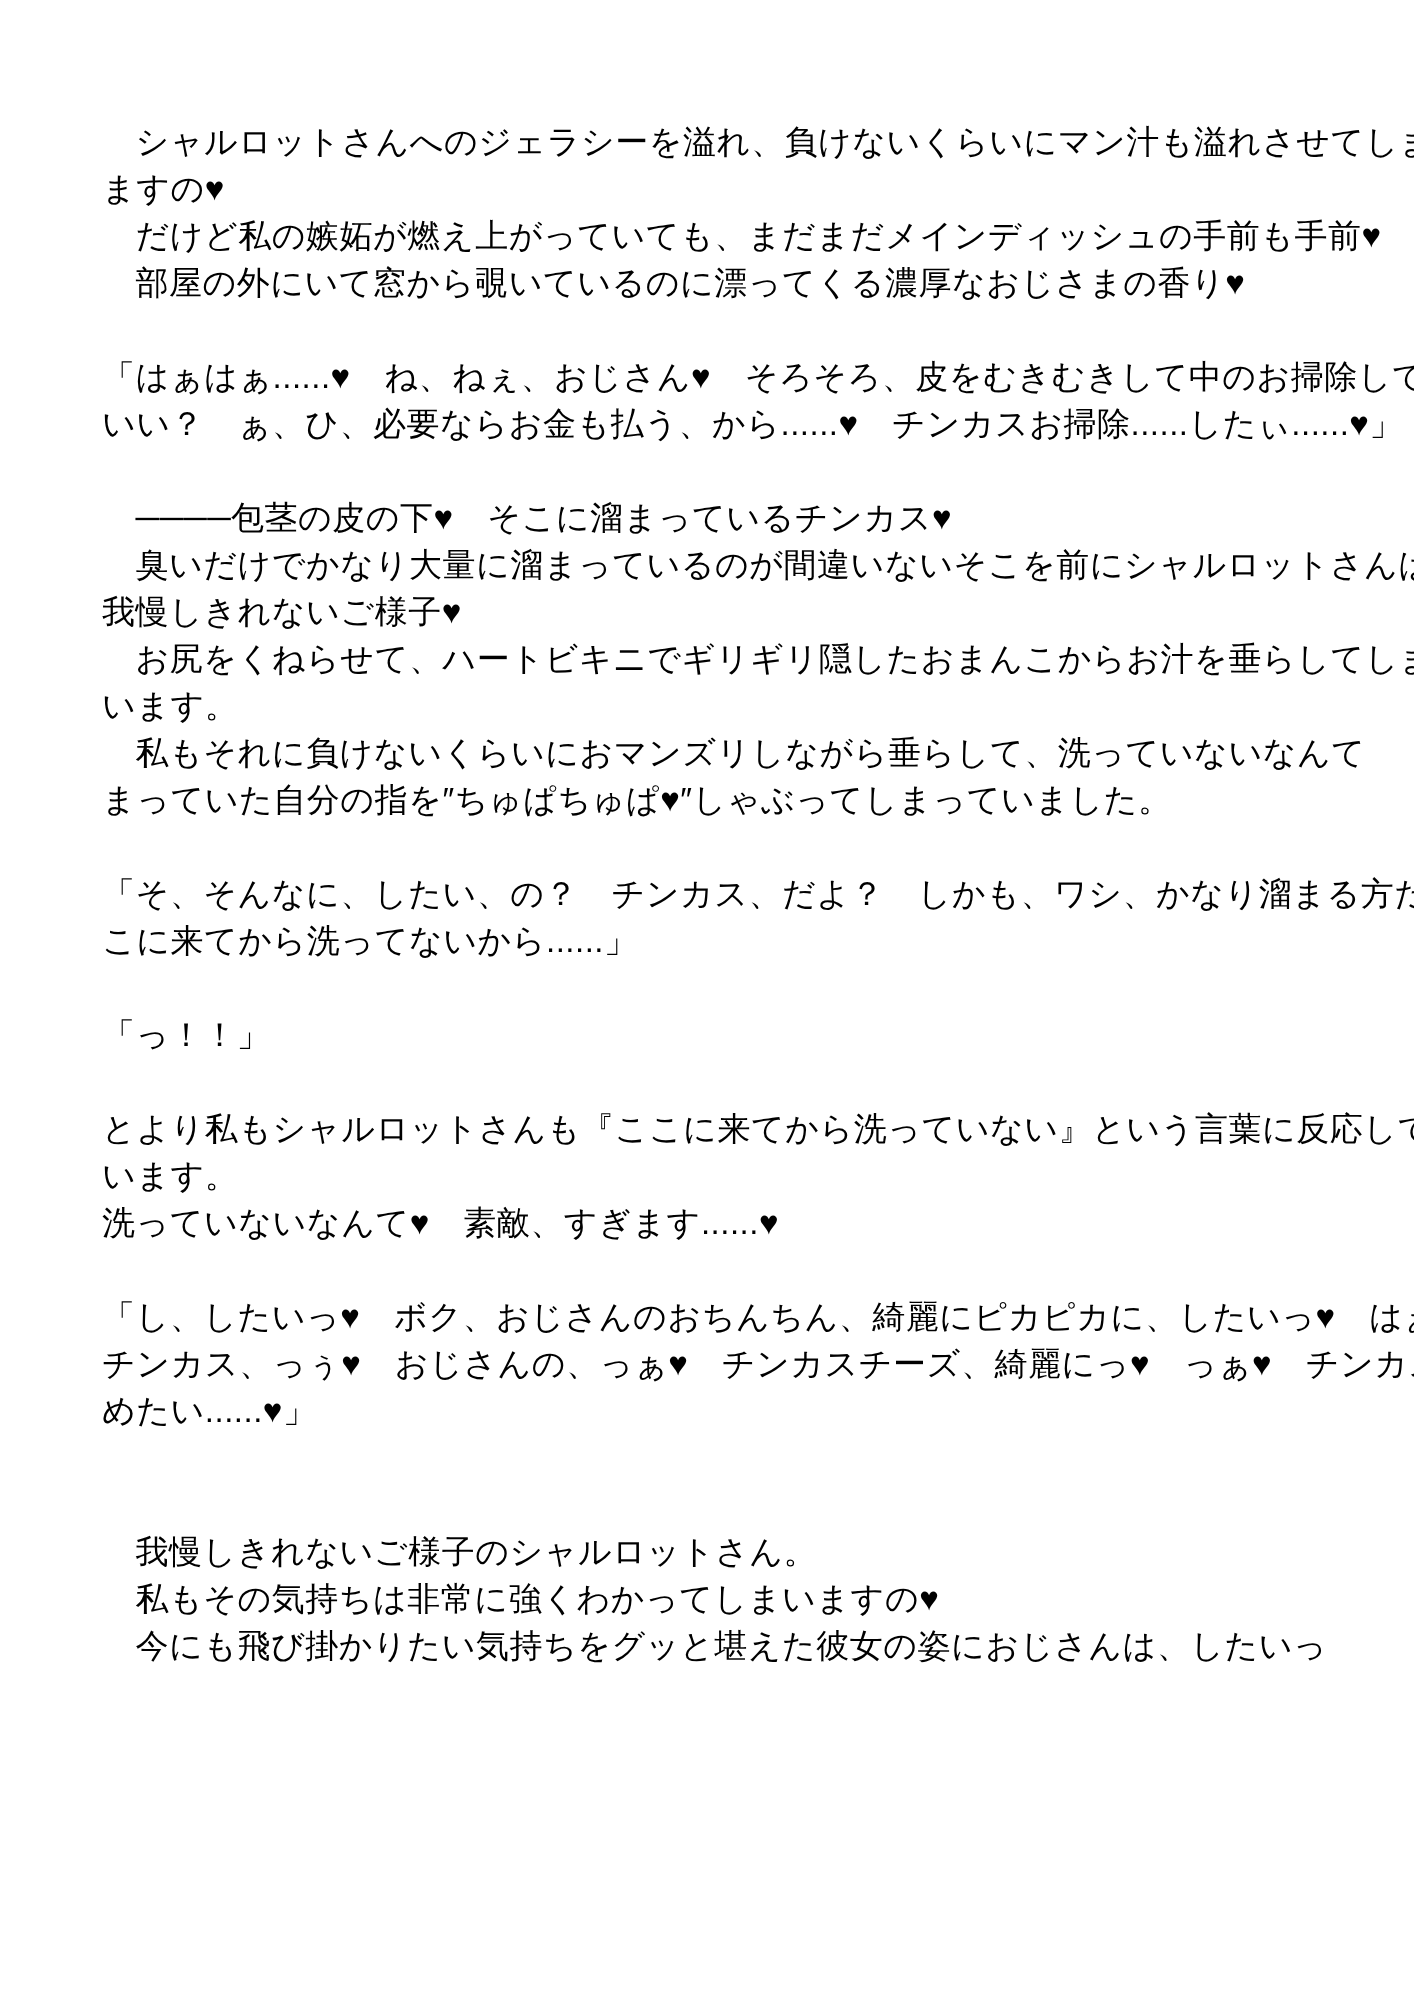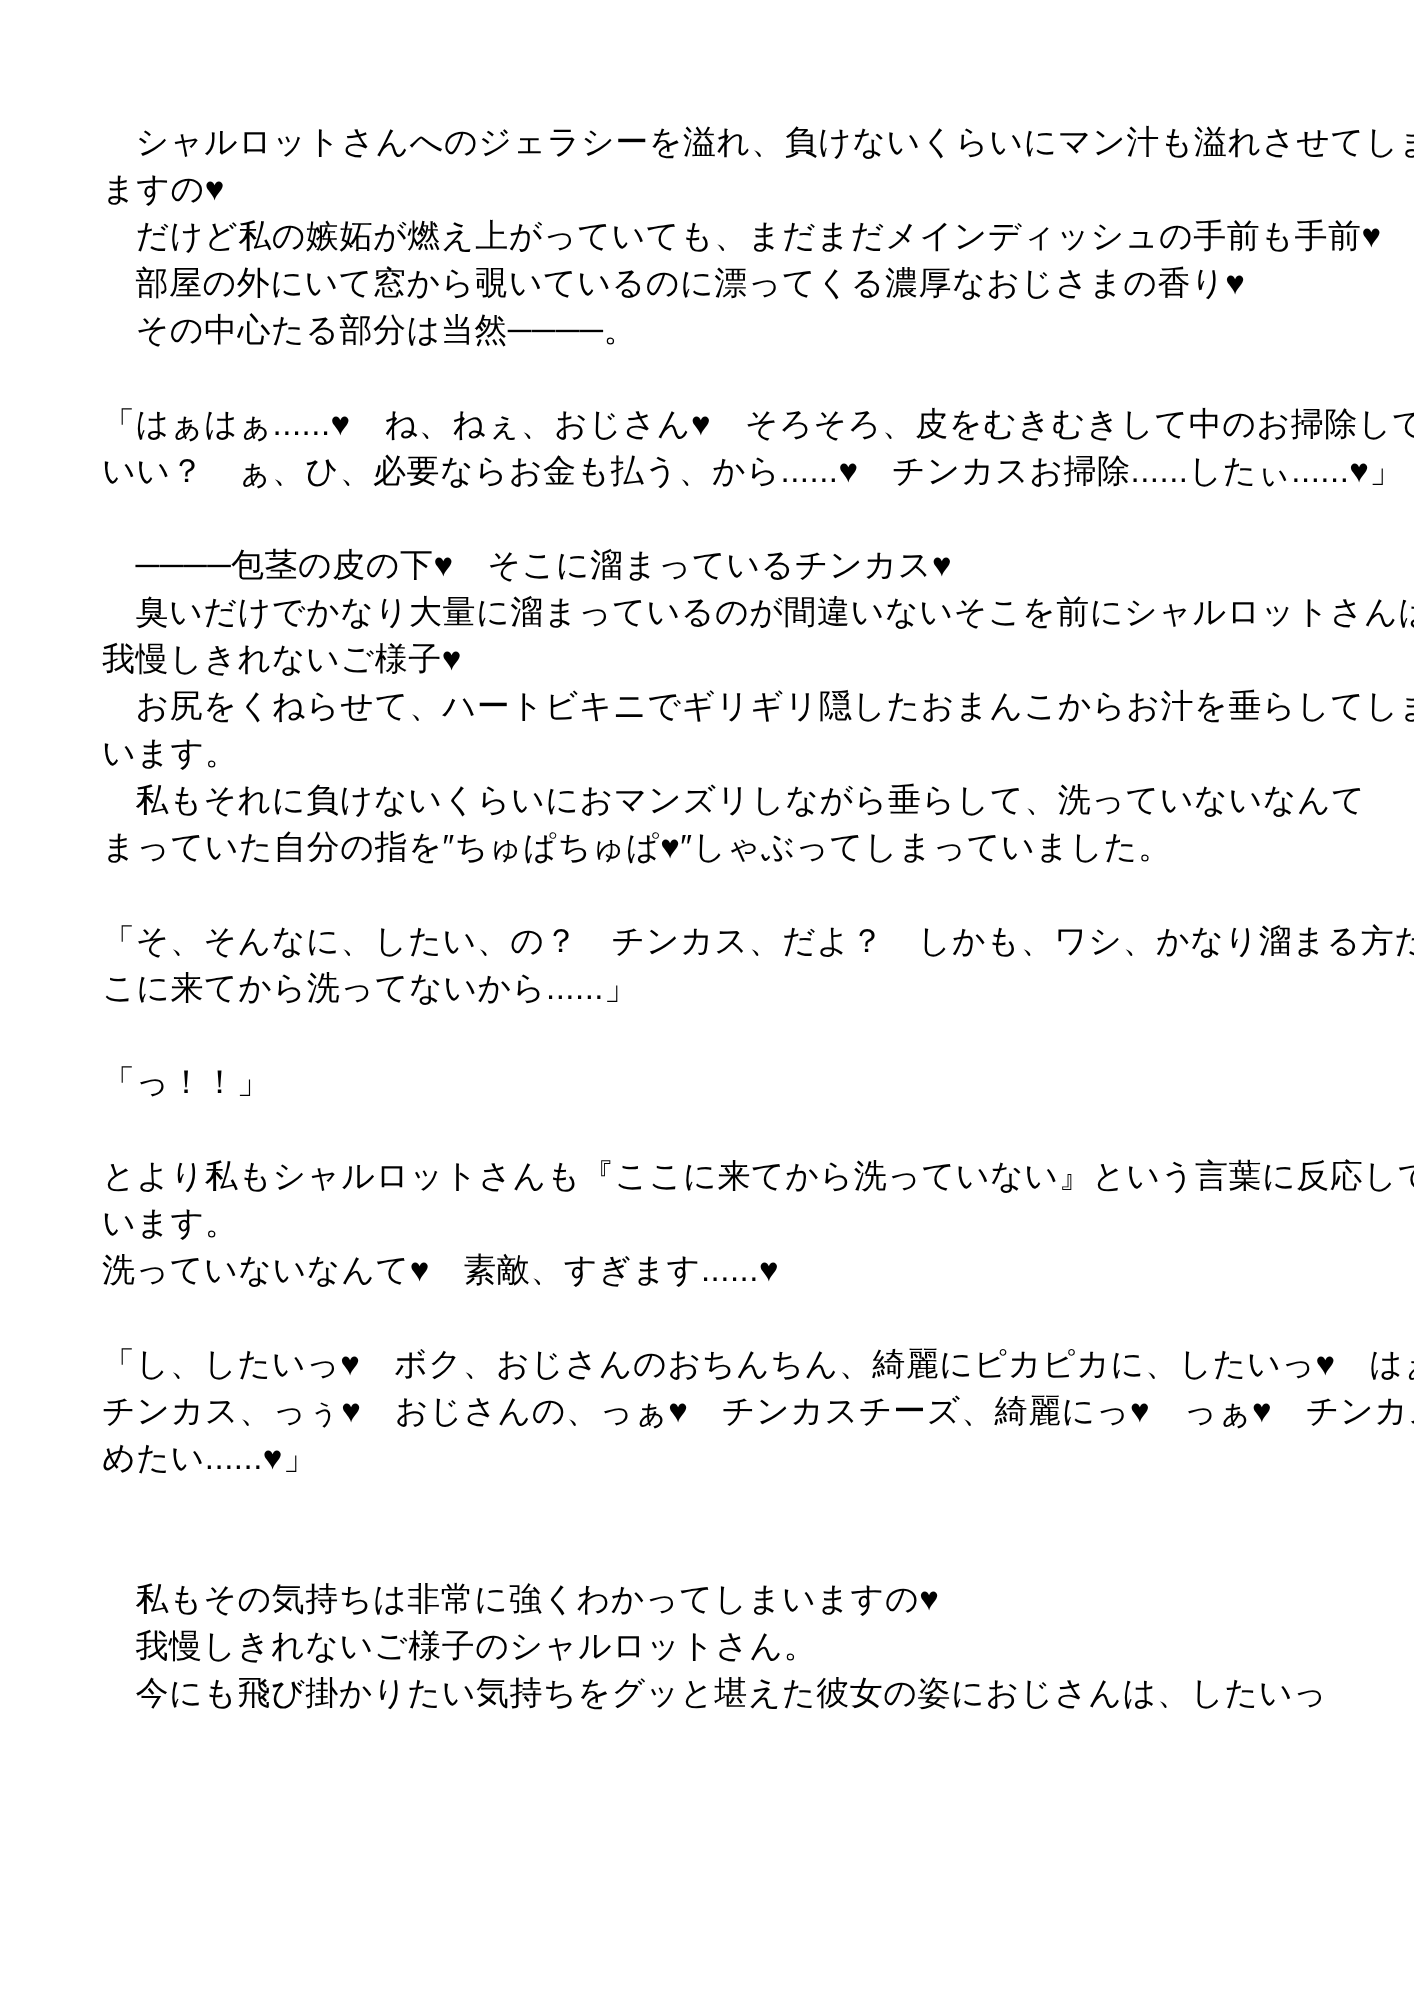--- a/index.html
+++ b/index.html
@@ -34,21 +34,20 @@
 </style>
 </head>
 <body>
 
 <div class="page">
   <div class="text-block">
       <div class="line">　シャルロットさんへのジェラシーを溢れ、負けないくらいにマン汁も溢れさせてしまい</div>
       <div class="line">ますの♥</div>
       <div class="line">　だけど私の嫉妬が燃え上がっていても、まだまだメインディッシュの手前も手前♥</div>
       <div class="line">　部屋の外にいて窓から覗いているのに漂ってくる濃厚なおじさまの香り♥</div>
-      <div class="line">　その中心たる部分は当然────。</div>
       <div class="line"></div>
       <div class="line">「はぁはぁ......♥　ね、ねぇ、おじさん♥　そろそろ、皮をむきむきして中のお掃除しても、</div>
       <div class="line">いい？　ぁ、ひ、必要ならお金も払う、から......♥　チンカスお掃除......したぃ......♥」</div>
       <div class="line"></div>
       <div class="line">　────包茎の皮の下♥　そこに溜まっているチンカス♥</div>
       <div class="line">　臭いだけでかなり大量に溜まっているのが間違いないそこを前にシャルロットさんは</div>
       <div class="line">我慢しきれないご様子♥</div>
       <div class="line">　お尻をくねらせて、ハートビキニでギリギリ隠したおまんこからお汁を垂らしてしまって</div>
       <div class="line">います。</div>
       <div class="line">　私もそれに負けないくらいにおマンズリしながら垂らして、洗っていないなんて</div>
@@ -61,17 +60,17 @@
       <div class="line"></div>
       <div class="line">とより私もシャルロットさんも『ここに来てから洗っていない』という言葉に反応してしま</div>
       <div class="line">います。</div>
       <div class="line">洗っていないなんて♥　素敵、すぎます......♥</div>
       <div class="line"></div>
       <div class="line">「し、したいっ♥　ボク、おじさんのおちんちん、綺麗にピカピカに、したいっ♥　はぁあ♥</div>
       <div class="line">チンカス、っぅ♥　おじさんの、っぁ♥　チンカスチーズ、綺麗にっ♥　っぁ♥　チンカス舐</div>
       <div class="line">めたい......♥」</div>
       <div class="line"></div>
       <div class="line"></div>
+      <div class="line">　我慢しきれないご様子のシャルロットさん。</div>
       <div class="line">　私もその気持ちは非常に強くわかってしまいますの♥</div>
-      <div class="line">　我慢しきれないご様子のシャルロットさん。</div>
       <div class="line">　今にも飛び掛かりたい気持ちをグッと堪えた彼女の姿におじさんは、したいっ</div>
     </div>
 </div>
 
 </body></html>

